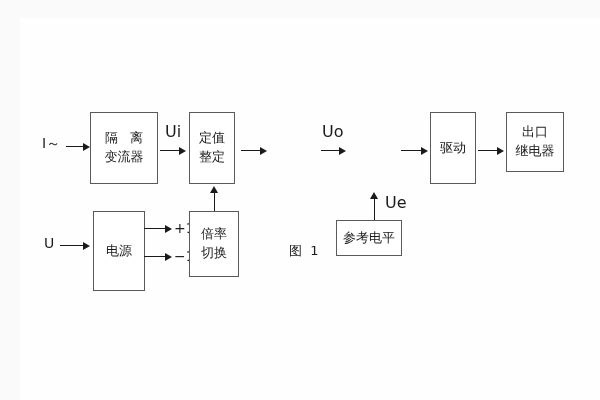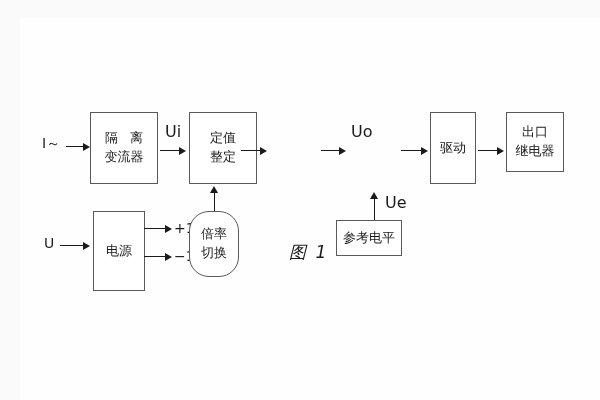--- a/index.html
+++ b/index.html
@@ -80,21 +80,21 @@
   
   .lbl {
     position: absolute;
     color: #1a1a1a;
     white-space: nowrap;
     line-height: 1;
   }
   .lbl.sig { font-size: 16px; }
   .lbl.term { font-size: 14px; }
   .lbl.rail { font-size: 14px; }
-  .lbl.caption { font-size: 17px; letter-spacing: 2px; font-style: italic; }
+  .lbl.caption { font-size: 13px; letter-spacing: 2px; }
 </style>
 </head>
 <body>
 
 <div id="canvas">
 
   <div class="page-band"></div>
   <div class="page-band-top"></div>
 
   <div class="lbl term" style="left:42px; top:136px;">I～</div>
@@ -103,30 +103,30 @@
 
   <div class="box two" style="left:90px; top:112px; width:68px; height:72px;">
     <span class="ln spaced">隔 离</span>
     <span class="ln">变流器</span>
   </div>
 
   <div class="lbl sig" style="left:165px; top:124px;">Ui</div>
   <div class="hline" style="left:160px; top:150px; width:20px;"></div>
   <div class="arrow-r" style="left:179px; top:147px;"></div>
 
-  <div class="box two" style="left:189px; top:112px; width:68px; height:72px;">
+  <div class="box two" style="left:189px; top:112px; width:46px; height:72px;">
     <span class="ln">定值</span>
     <span class="ln">整定</span>
   </div>
 
   <div class="hline" style="left:241px; top:150px; width:20px;"></div>
   <div class="arrow-r" style="left:260px; top:147px;"></div>
 
 
-  <div class="lbl sig" style="left:322px; top:124px;margin-left:29px;">Uo</div>
+  <div class="lbl sig" style="left:322px; top:124px;">Uo</div>
   <div class="hline" style="left:321px; top:150px; width:19px;"></div>
   <div class="arrow-r" style="left:339px; top:147px;"></div>
 
 
   <div class="hline" style="left:401px; top:150px; width:21px;"></div>
   <div class="arrow-r" style="left:421px; top:147px;"></div>
 
   <div class="box one" style="left:430px; top:112px; width:46px; height:72px;">
     <span class="ln">驱动</span>
   </div>
@@ -148,21 +148,21 @@
   </div>
 
   <div class="hline" style="left:144px; top:228px; width:22px;"></div>
   <div class="arrow-r" style="left:165px; top:225px;"></div>
   <div class="lbl rail" style="left:174px; top:221px;">+12V</div>
 
   <div class="hline" style="left:144px; top:256px; width:22px;"></div>
   <div class="arrow-r" style="left:165px; top:253px;"></div>
   <div class="lbl rail" style="left:174px; top:249px;">−12V</div>
 
-  <div class="box two" style="left:189px; top:211px; width:50px; height:66px;border-radius:20px;">
+  <div class="box two" style="left:189px; top:211px; width:50px; height:66px;">
     <span class="ln">倍率</span>
     <span class="ln">切换</span>
   </div>
 
   <div class="vline" style="left:214px; top:192px; height:19px;"></div>
   <div class="arrow-u" style="left:210px; top:186px;"></div>
 
   <div class="lbl sig" style="left:385px; top:195px;">Ue</div>
   <div class="vline" style="left:374px; top:198px; height:22px;"></div>
   <div class="arrow-u" style="left:370px; top:192px;"></div>

